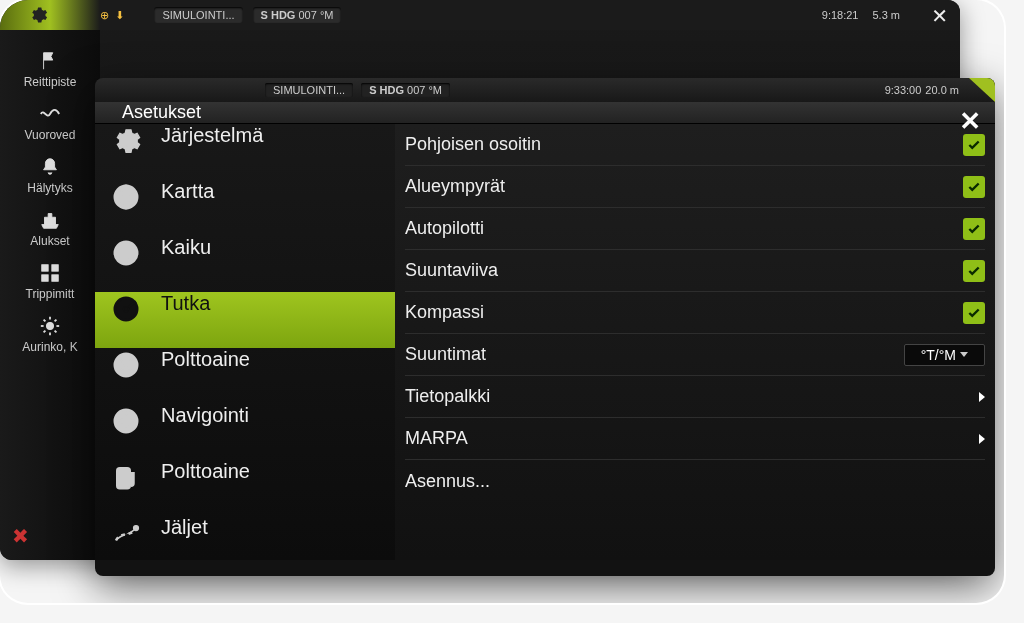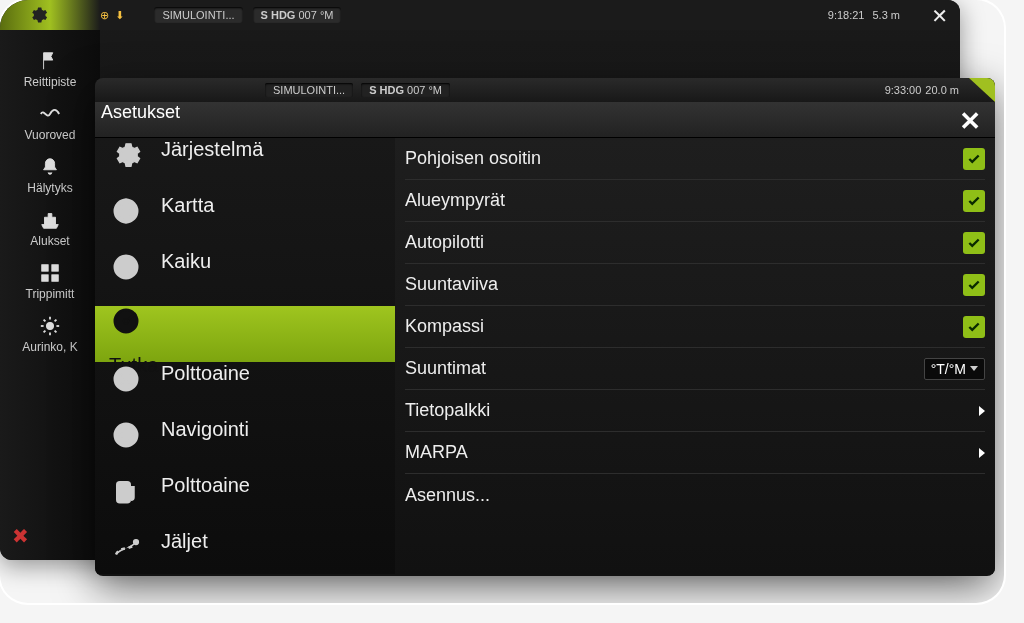--- a/index.html
+++ b/index.html
@@ -72,44 +72,44 @@
     height:24px;background:linear-gradient(180deg,#2a2a2a,#181818);
     display:flex;align-items:center;font-size:11px;color:#ccc;
   }
   .ft-top .spacer{flex:0 0 170px;}
   .ft-top .pill{background:#222;padding:1px 8px;border-radius:2px;margin-right:8px;box-shadow:inset 0 1px 2px #000;}
   .ft-top .tri{
     position:absolute;right:0;top:0;width:0;height:0;
     border-top:24px solid #a0c020;border-left:26px solid transparent;
   }
   .ft-header{
-    height:36px;background:linear-gradient(180deg,#333,#222);
-    border-bottom:1px solid #000;display:flex;align-items:flex-start;
-    padding-left:6px;font-size:18px;color:#fff;position:relative;
+    height:22px;background:linear-gradient(180deg,#333,#222);
+    border-bottom:1px solid #000;display:flex;align-items:flex-end;
+    padding-left:27px;font-size:18px;color:#fff;position:relative;
   }
   .ft-header .close{
     position:absolute;right:14px;top:4px;font-size:26px;font-weight:bold;
     color:#fff;cursor:pointer;
   }
   .ft-body{
     display:flex;height:calc(100% - 62px);
   }
 
   
   .nav{
     width:300px;background:linear-gradient(180deg,#181818,#0c0c0c);
     overflow:hidden;
   }
   .nav-item{
     display:flex;align-items:flex-start;height:56px;
     padding-left:14px;gap:18px;
     font-size:20px;color:#eee;cursor:pointer;
   }
   .nav-item.selected{
-    background:linear-gradient(180deg,#9fc51f,#7da50f);color:#111;flex-direction:column;
+    background:linear-gradient(180deg,#9fc51f,#7da50f);color:#111;
   }
   .nav-item .ic{
     width:34px;height:34px;display:flex;align-items:center;justify-content:center;
   }
   .nav-item .ic svg{width:30px;height:30px;}
   .nav-item:not(.selected) .ic svg *{stroke:#ccc;fill:#ccc;}
   .nav-item.selected .ic svg *{stroke:#111;fill:#111;}
 
   
   .settings{
@@ -122,21 +122,21 @@
     font-size:18px;color:#eee;cursor:pointer;
   }
   .row:last-child{border-bottom:none;}
   .check{
     width:22px;height:22px;border-radius:3px;background:#8fbf17;
     display:flex;align-items:center;justify-content:center;
   }
   .check svg{width:14px;height:14px;}
   .select-box{
     background:#0a0a0a;border:1px solid #444;color:#fff;
-    font-size:14px;padding:2px 6px;border-radius:2px;
+    font-size:14px;padding:2px 16px;border-radius:2px;
     display:flex;align-items:center;gap:4px;
   }
   .chev{width:0;height:0;border-left:6px solid #fff;border-top:5px solid transparent;border-bottom:5px solid transparent;}
   .caret{width:0;height:0;border-top:5px solid #ccc;border-left:4px solid transparent;border-right:4px solid transparent;display:inline-block;}
 
   
   .frame{
     position:absolute;top:0;left:0;right:20px;bottom:20px;
     border-radius:28px;overflow:hidden;box-shadow:0 0 0 2px #fff;
   }
@@ -152,21 +152,21 @@
         <svg viewBox="0 0 24 24" width="20" height="20">
             <path fill="#222" d="M12 8a4 4 0 100 8 4 4 0 000-8zm9 4a7 7 0 00-.1-1.2l2-1.5-2-3.4-2.3.9a7 7 0 00-2-1.2L16 3h-4l-.6 2.6a7 7 0 00-2 1.2l-2.3-.9-2 3.4 2 1.5A7 7 0 007 12c0 .4 0 .8.1 1.2l-2 1.5 2 3.4 2.3-.9c.6.5 1.3.9 2 1.2L12 21h4l.6-2.6c.7-.3 1.4-.7 2-1.2l2.3.9 2-3.4-2-1.5c.1-.4.1-.8.1-1.2z"></path>
           </svg>
       </div>
       <div style="flex:0 0 100px"></div>
       <span style="color:#f5c040;margin-right:6px;">⊕</span>
       <span style="color:#f5c040;margin-right:30px;">⬇</span>
       <span class="pill">SIMULOINTI...</span>
       <span class="pill"><b>S HDG</b> <span>007 °M</span></span>
       <div style="flex:1"></div>
-      <span style="margin-right:8px;">9:18:21</span>
+      <span style="margin-right:14px;">9:18:21</span>
       <span style="margin-right:60px;">5.3 m</span>
       <span class="close">✕</span>
     </div>
 
     <div class="back-sidebar">
       <div class="it">
         <span class="icon-box">
             <svg viewBox="0 0 24 24">
               <path d="M5 3v18M5 3h10l-2 4 2 4H5"></path>
             </svg>

